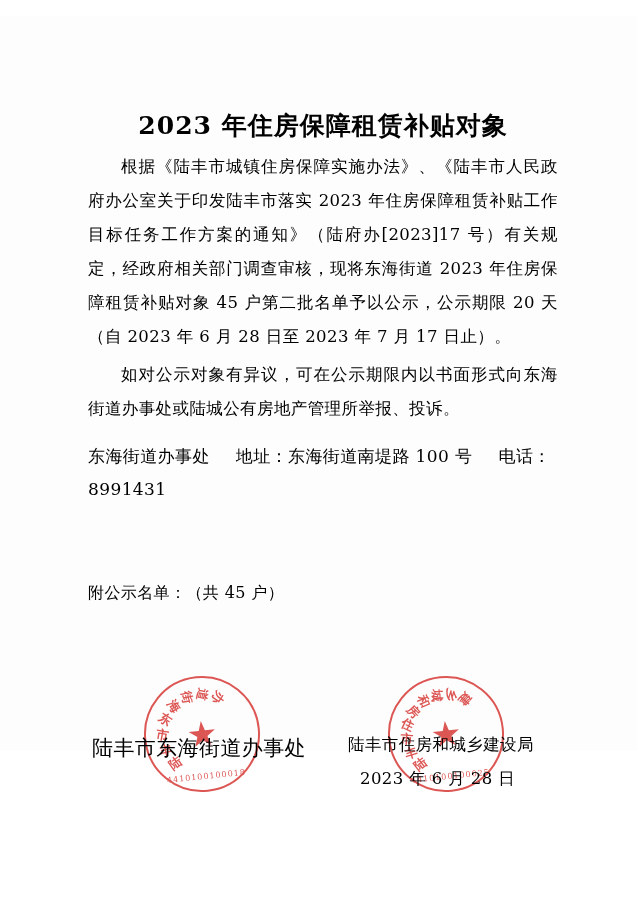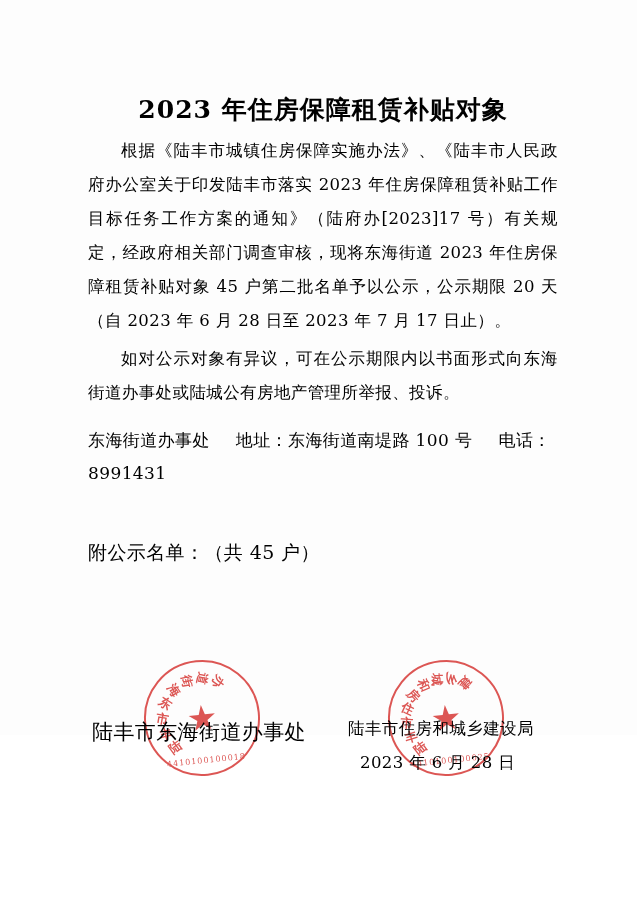--- a/index.html
+++ b/index.html
@@ -11,21 +11,21 @@
     width: 637px;
     height: 899px;
     position: relative;
     font-family: "DejaVu Serif", "Liberation Serif", serif;
     color: #000000;
     overflow: hidden;
   }
   .page {
     position: absolute;
     left: 0;
-    top: 0;
+    top: 16px;
     width: 637px;
     height: 735px;
     background: #fdfdfd;
   }
   .doc-body {
     position: absolute;
     left: 88px;
     top: 90px;
     width: 470px;
   }
@@ -60,23 +60,23 @@
   }
   .contact-line {
     font-size: 17px;
     line-height: 33px;
     letter-spacing: 0.4px;
     text-indent: 0;
   }
   .sp1 { display: inline-block; width: 12px; }
   .sp2 { display: inline-block; width: 26px; }
   .attach {
-    font-size: 19px;
+    font-size: 16px;
     line-height: 33px;
-    margin-top: 46px;
+    margin-top: 70px;
     text-indent: 0;
     letter-spacing: 0.4px;
   }
   .sign-area {
     position: absolute;
     left: 88px;
     top: 700px;
     width: 470px;
     height: 130px;
   }

